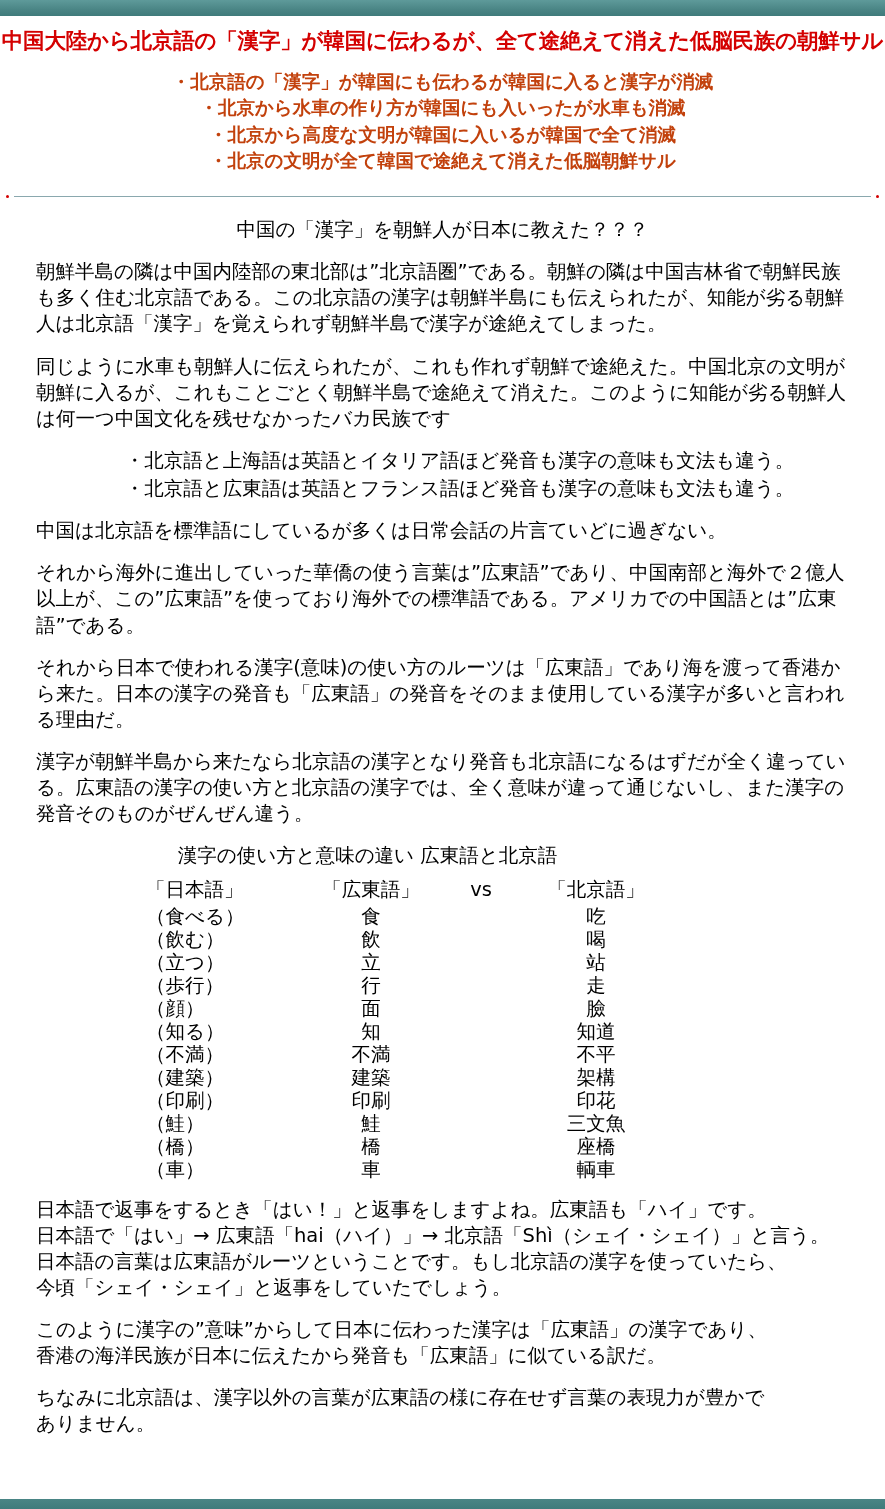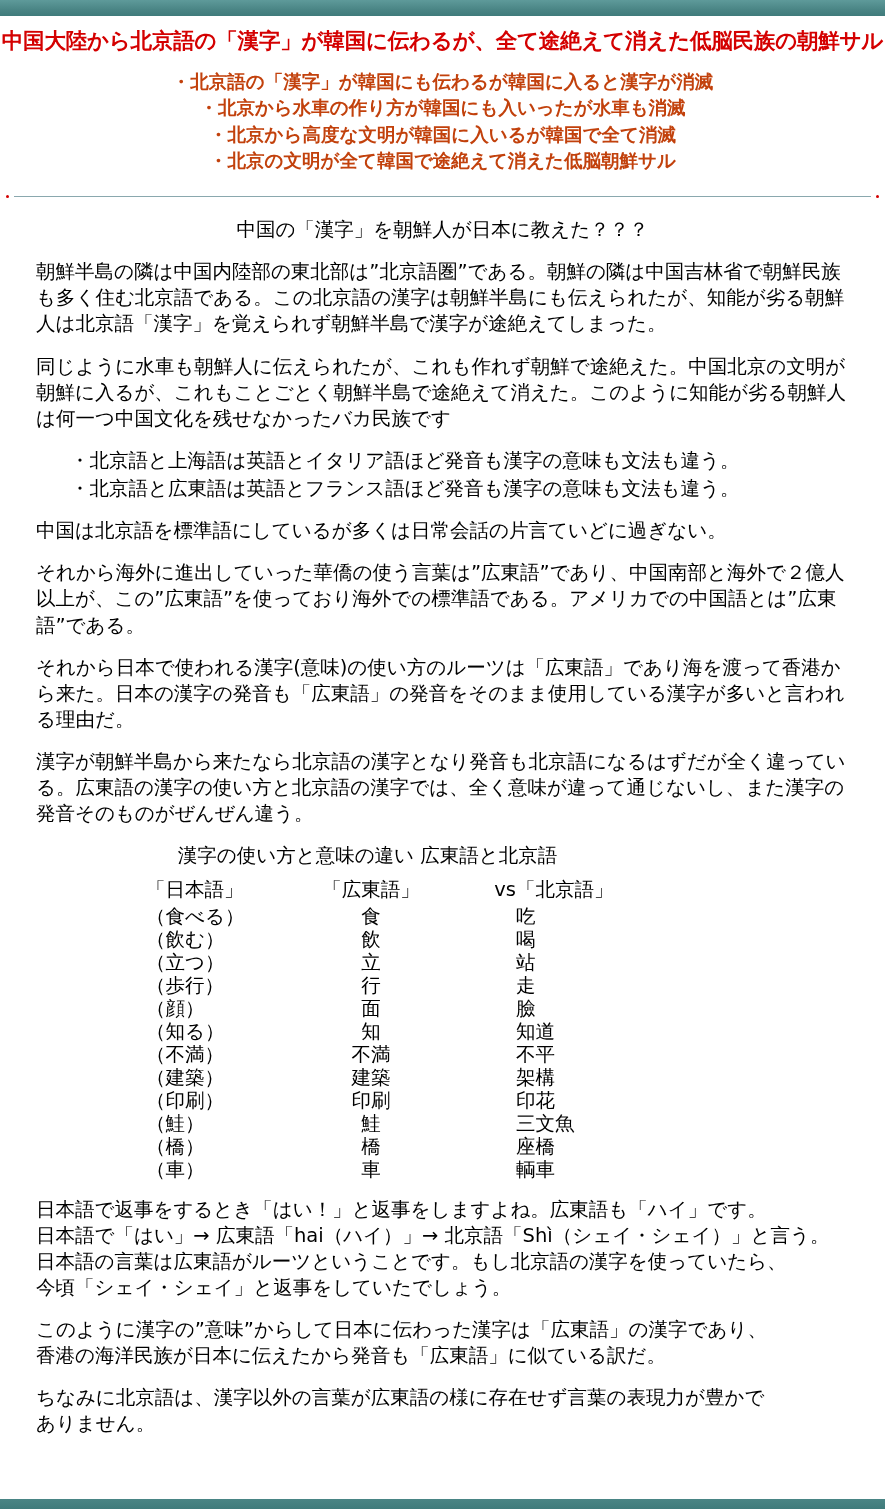--- a/index.html
+++ b/index.html
@@ -85,41 +85,42 @@
   p.para {
     margin: 16px 0 16px 0;
     text-align: left;
   }
   .bullets {
     margin: 0 0 16px 0;
     padding-left: 34px;
   }
   .bullets div {
     margin-bottom: 2px;
+    text-align: center;
   }
   .table-title {
     text-align: center;
     margin: 16px 0 8px 0;
     padding-right: 150px;
     font-size: 19.5px;
   }
   table.cmp {
     margin: 0 0 14px 110px;
     border-collapse: collapse;
     font-size: 19.5px;
     line-height: 1.18;
   }
   table.cmp td {
     padding: 0 0 0 0;
     white-space: nowrap;
   }
   table.cmp td.c1 { width: 150px; text-align: left; }
   table.cmp td.c2 { width: 150px; text-align: center; margin-top: 14px; }
-  table.cmp td.c3 { width: 70px;  text-align: right; }
-  table.cmp td.c4 { width: 160px; }
+  table.cmp td.c3 { width: 70px;  text-align: center; }
+  table.cmp td.c4 { width: 160px; text-align: center; }
   table.cmp tr.head td { padding-bottom: 4px; }
   .tight-block {
     margin: 16px 0 16px 0;
   }
   .tight-block div { white-space: nowrap; }
   .bottom-bar {
     position: absolute;
     left: 0;
     bottom: 0;
     width: 885px;

